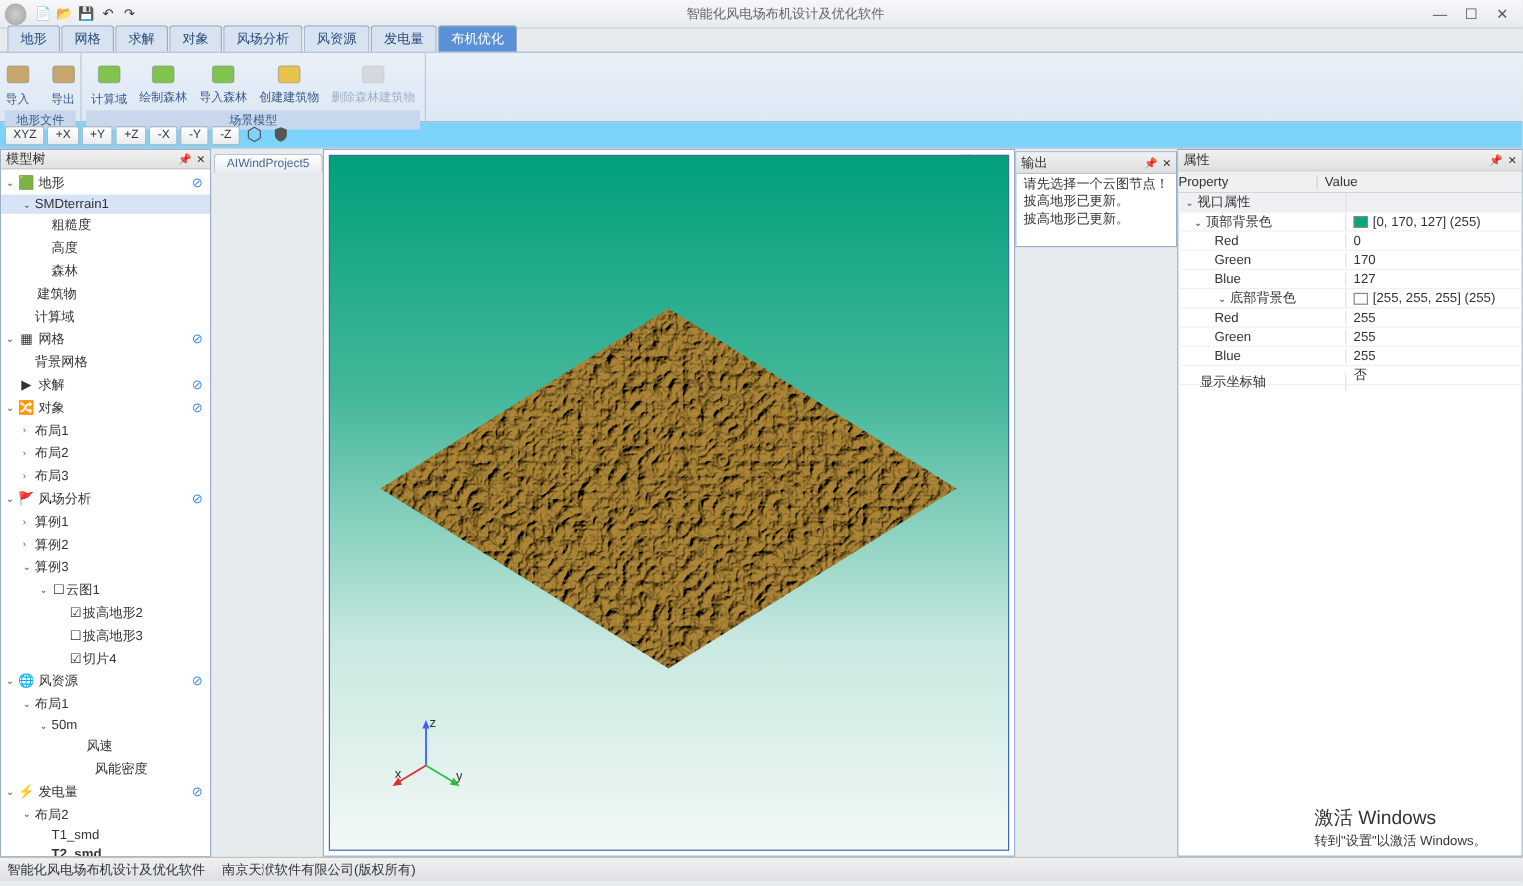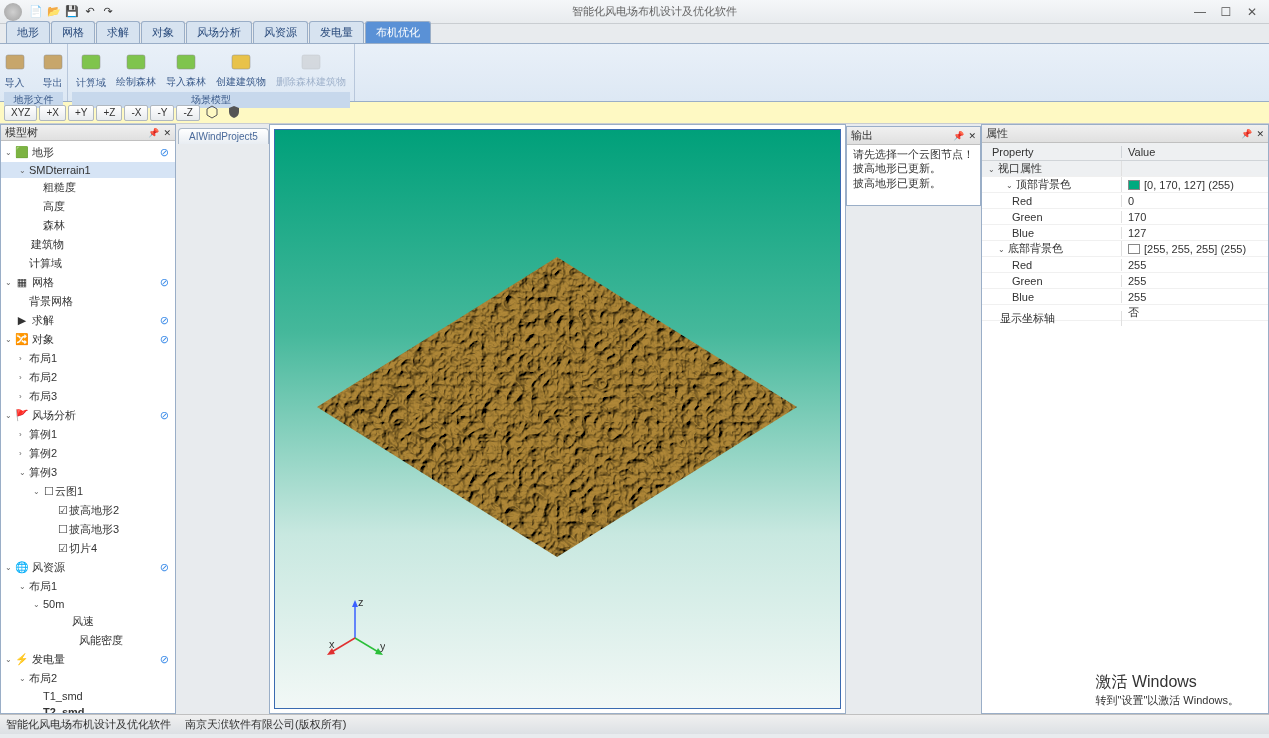--- a/index.html
+++ b/index.html
@@ -16,21 +16,21 @@
 .rtab.active{background:#5a91d6;color:#fff}
 .ribbon-body{height:58px;background:linear-gradient(#e9f0f8,#dde8f4);border-bottom:1px solid #9aaec7;display:flex}
 .rgroup{padding:2px 4px;border-right:1px solid #b8c7db;display:flex;flex-direction:column;align-items:center}
 .rgroup-items{display:flex;gap:2px;flex:1}
 .rbtn{display:flex;flex-direction:column;align-items:center;padding:2px 4px;cursor:pointer;border-radius:3px}
 .rbtn-icon{width:28px;height:28px;display:flex;align-items:center;justify-content:center}
 .rbtn-label{font-size:10px;color:#3a5a8a;text-align:center}
 .rbtn-label.two{line-height:1.1}
 .rbtn.disabled{opacity:0.4;pointer-events:none}
 .rgroup-title{font-size:10px;color:#3a5a8a;text-align:center;background:#c7d8ec;width:100%;padding:1px 0}
-.viewbar{height:22px;background:#fef9c3;border-bottom:1px solid #c9cdd1;display:flex;align-items:center;padding:2px 4px;gap:2px}
+.viewbar{height:22px;background:#7dd3fc;border-bottom:1px solid #c9cdd1;display:flex;align-items:center;padding:2px 4px;gap:2px}
 .vbtn{padding:2px 6px;border:1px solid #b0b8c0;border-radius:2px;background:linear-gradient(#fff,#e8ebee);font-size:10px;cursor:pointer;height:16px;display:flex;align-items:center}
 .vicon{width:18px;height:18px;margin-left:2px}
 .main{display:flex;height:590px}
 .panel{background:#fff;border:1px solid #9aaec7;display:flex;flex-direction:column}
 .panel-header{height:18px;background:linear-gradient(#f0f0f0,#e0e0e0);border-bottom:1px solid #c0c0c0;display:flex;align-items:center;padding:0 4px;font-size:11px}
 .panel-header .spacer{flex:1}
 .pin{font-size:9px;cursor:pointer;margin-left:4px}
 .tree-panel{width:176px;overflow-y:auto}
 .tree{padding:2px 0;font-size:11px}
 .tnode{padding:2px 2px 2px 4px;display:flex;align-items:center;cursor:pointer;white-space:nowrap}
@@ -47,21 +47,21 @@
 .vp-icons{position:absolute;top:4px;right:6px;display:flex;gap:2px}
 .vp-icons span{width:12px;height:12px;border:1px solid #888;font-size:8px;display:flex;align-items:center;justify-content:center;cursor:pointer}
 .viewport{flex:1;border:1px solid #3a6ab0;background:linear-gradient(#00a07a 0%,#45b89b 35%,#c8e8e0 70%,#f2f8f6 100%);position:relative;overflow:hidden}
 .terrain{position:absolute;left:50%;top:48%;transform:translate(-50%,-50%)}
 .axes{position:absolute;left:50px;bottom:50px;width:60px;height:60px}
 .output-panel{height:80px;border:1px solid #9aaec7;background:#fff;display:flex;flex-direction:column;margin-top:2px}
 .output-body{flex:1;overflow-y:auto;padding:2px 6px;font-size:11px;color:#333}
 .output-body div{line-height:1.3}
 .props-panel{width:288px}
 .prop-head{display:flex;background:#eef0f2;border-bottom:1px solid #d0d4d8;font-size:11px;height:18px;align-items:center}
-.prop-head div:first-child{width:140px;padding-left:10px;border-right:1px solid #d0d4d8}
+.prop-head div:first-child{width:116px;padding-left:0;border-right:1px solid #d0d4d8}
 .prop-head div:last-child{flex:1;padding-left:6px}
 .prop-row{display:flex;height:16px;align-items:center;font-size:11px;border-bottom:1px solid #f0f0f0}
 .prop-row.group{background:#eef0f2}
 .prop-row .pk{width:140px;padding-left:6px;border-right:1px solid #e0e0e0;overflow:hidden}
 .prop-row .pv{flex:1;padding-left:6px;display:flex;align-items:center;gap:4px}
 .prop-row .caret{width:10px;font-size:8px;color:#555;display:inline-block}
 .swatch{width:12px;height:10px;border:1px solid #888;display:inline-block}
 .statusbar{height:20px;background:linear-gradient(#f0f0f0,#dce0e4);display:flex;align-items:center;padding:0 6px;font-size:11px;color:#444;border-top:1px solid #c0c0c0}
 .statusbar span{margin-right:14px}
 .watermark{position:absolute;right:30px;bottom:30px;color:#b0b0b0;text-align:left;pointer-events:none}
@@ -402,37 +402,37 @@
     <div class="prop-head">
       <div>Property</div>
       <div>Value</div>
     </div>
     <div id="props">
         <div class="prop-row group">
           <div class="pk" style="padding-left: 6px;"><span class="caret">⌄</span>视口属性</div>
           <div class="pv"></div>
         </div>
         <div class="prop-row">
-          <div class="pk" style="padding-left: 24px;"><span class="caret">⌄</span>顶部背景色</div>
+          <div class="pk" style="padding-left: 13px;"><span class="caret">⌄</span>顶部背景色</div>
           <div class="pv"><span class="swatch" style="background:#00aa7f"></span>[0, 170, 127] (255)</div>
         </div>
         <div class="prop-row">
           <div class="pk" style="padding-left: 30px;">Red</div>
           <div class="pv">0</div>
         </div>
         <div class="prop-row">
           <div class="pk" style="padding-left: 30px;">Green</div>
           <div class="pv">170</div>
         </div>
         <div class="prop-row">
           <div class="pk" style="padding-left: 30px;">Blue</div>
           <div class="pv">127</div>
         </div>
         <div class="prop-row">
-          <div class="pk" style="padding-left: 16px;"><span class="caret">⌄</span>底部背景色</div>
+          <div class="pk" style="padding-left: 33px;"><span class="caret">⌄</span>底部背景色</div>
           <div class="pv"><span class="swatch" style="background:#ffffff"></span>[255, 255, 255] (255)</div>
         </div>
         <div class="prop-row">
           <div class="pk" style="padding-left: 30px;">Red</div>
           <div class="pv">255</div>
         </div>
         <div class="prop-row">
           <div class="pk" style="padding-left: 30px;">Green</div>
           <div class="pv">255</div>
         </div>

